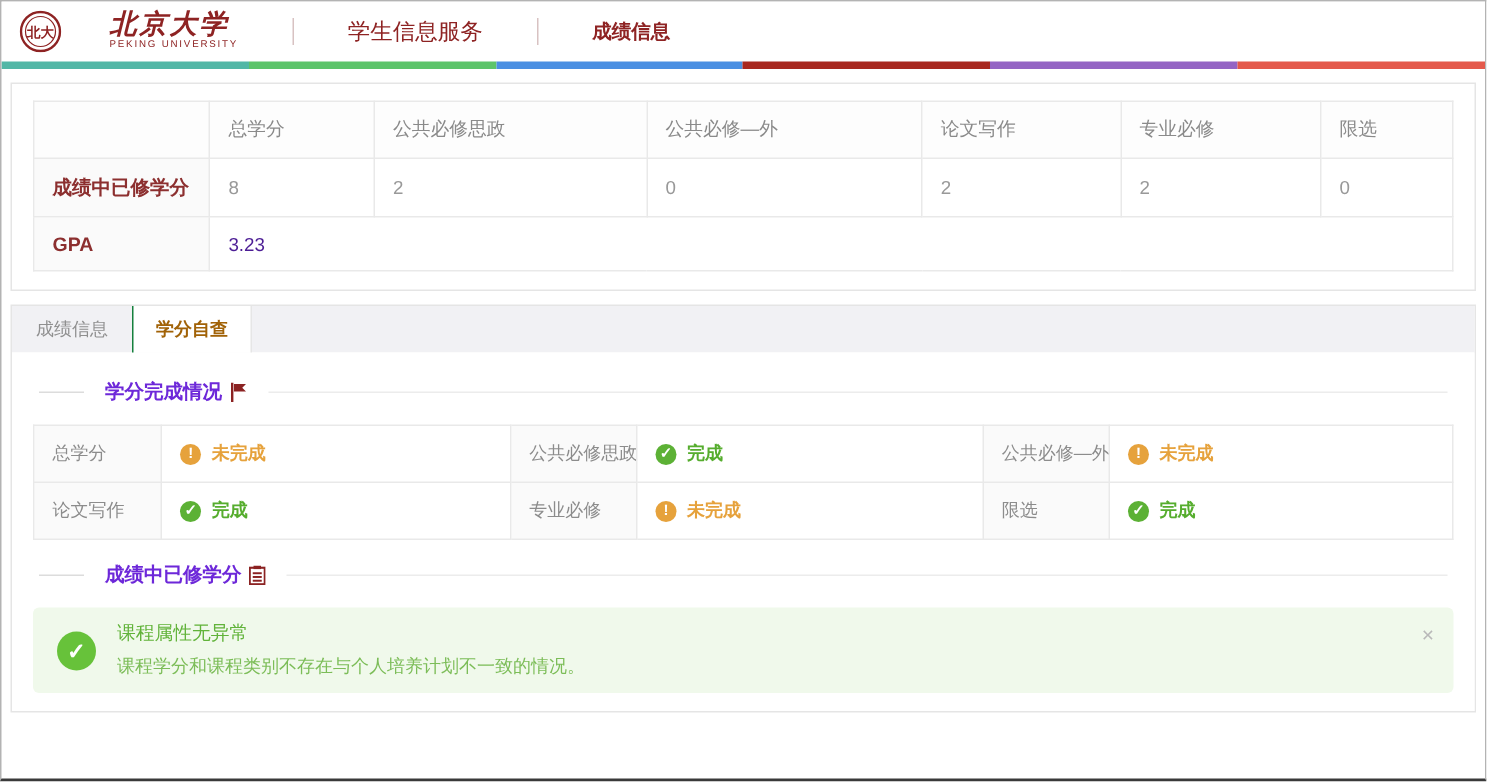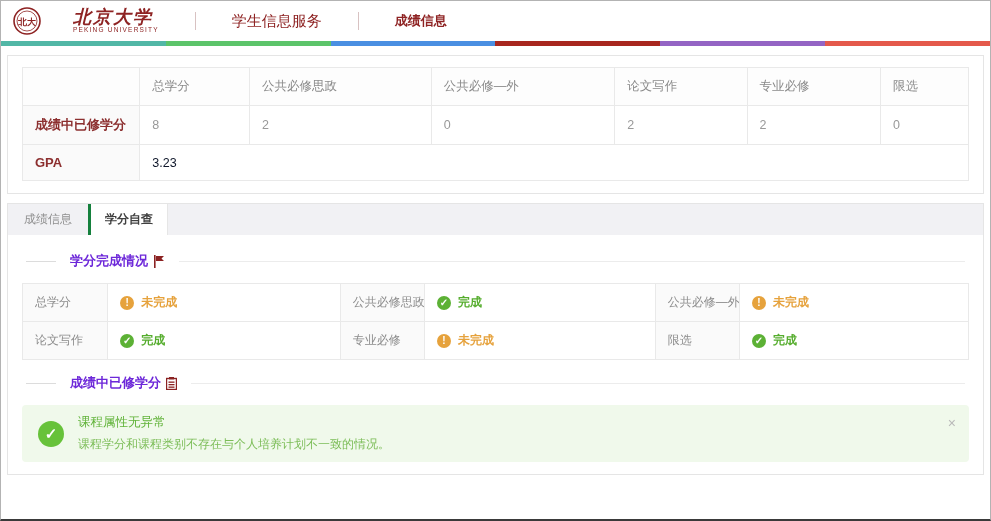--- a/index.html
+++ b/index.html
@@ -71,31 +71,31 @@
   .credit-table th, .credit-table td {
     border: 1px solid #e9e9e9;
     padding: 10px 12px;
     text-align: left;
     white-space: nowrap; overflow: hidden;
   }
   .credit-table th { color: #8a8a8a; font-weight: normal; background: #fdfdfd; }
   .row-label { background: #fafafa; color: #8c2f2f; font-weight: bold; font-size: 13px; }
   .val-red { color: #d05050; }
   .val-gray { color: #999; }
-  .gpa-val { color: #0f172a; }
+  .gpa-val { color: #4c1d95; }
 
   
   .tabstrip { display: flex; background: #f1f1f4; height: 31px; }
   .tab {
     width: 80px; display: flex; align-items: center; justify-content: center;
     font-size: 12px; color: #8f8f8f; cursor: pointer;
   }
   .tab.active {
-    background: #fff; color: #404040; font-weight: bold;
-    border-left: 3px solid #15803d; border-right: 1px solid #e6e6e6;
+    background: #fff; color: #a16207; font-weight: bold;
+    border-left: 1px solid #15803d; border-right: 1px solid #e6e6e6;
   }
   .card2-content { padding: 15px 14px 6px 14px; background: #fff; }
 
   
   .sec-header { display: flex; align-items: center; margin: 2px 4px 13px 4px; }
   .line-short { width: 30px; height: 1px; background: #dcdcdc; margin-right: 14px; }
   .line-long { flex: 1; height: 1px; background: #ececec; margin-left: 14px; }
   .sec-title {
     font-size: 13px; font-weight: bold; color: #6d28d9;
     display: flex; align-items: center; gap: 5px;

